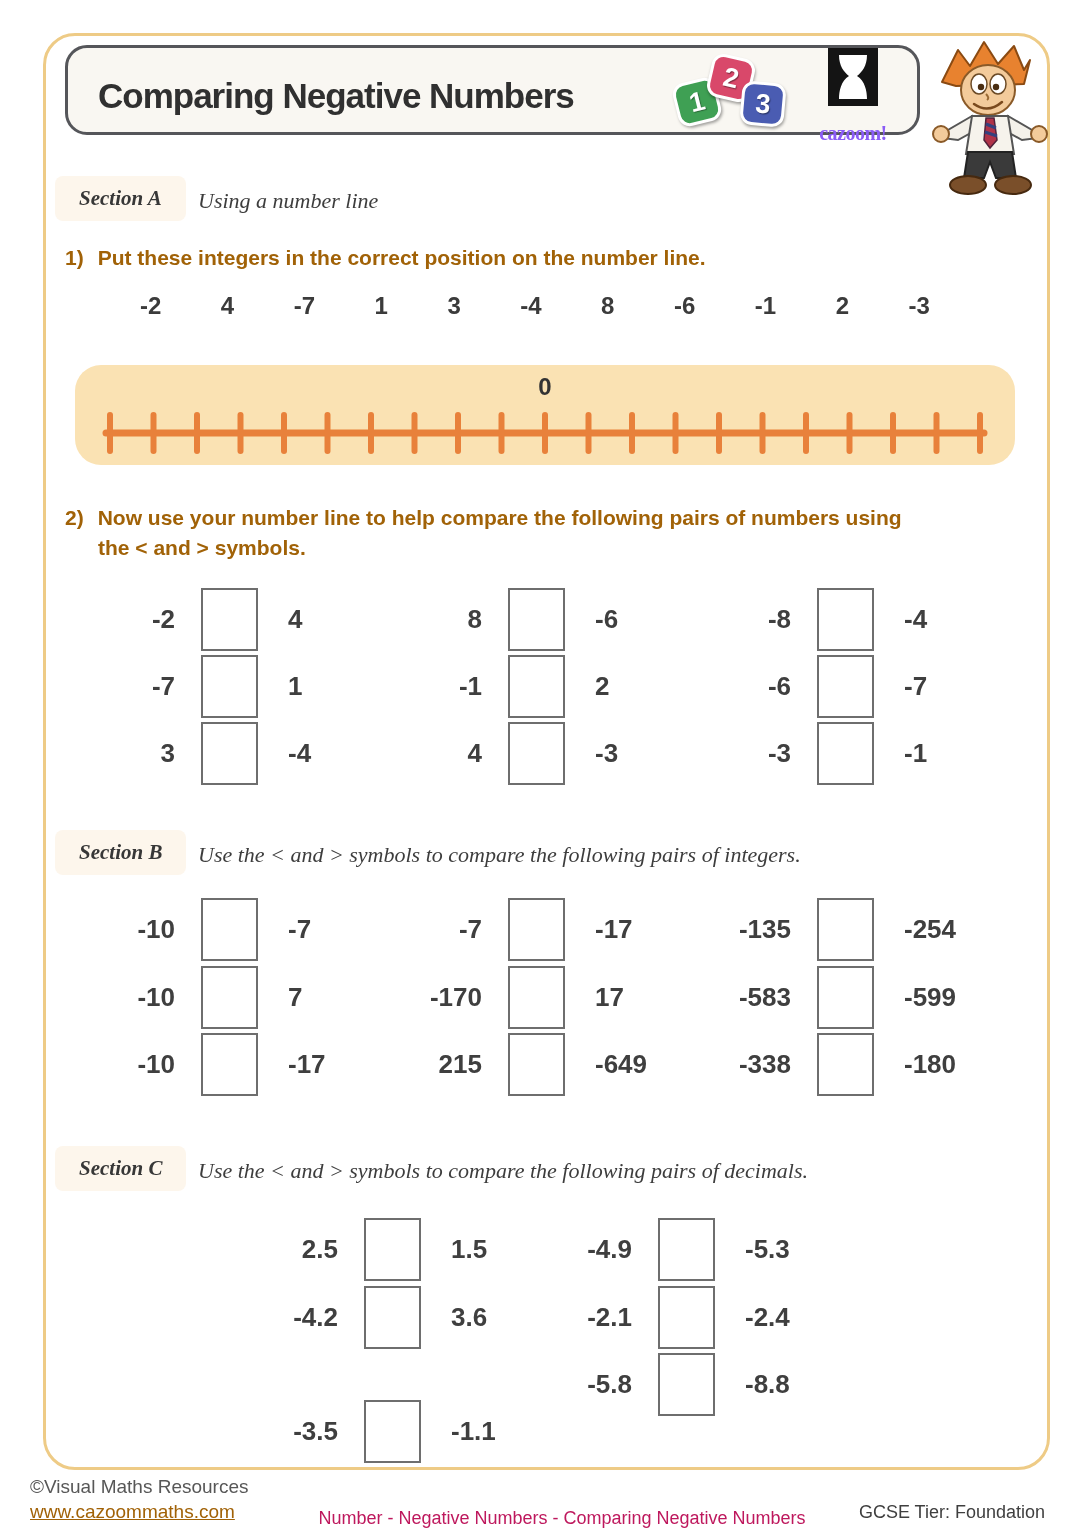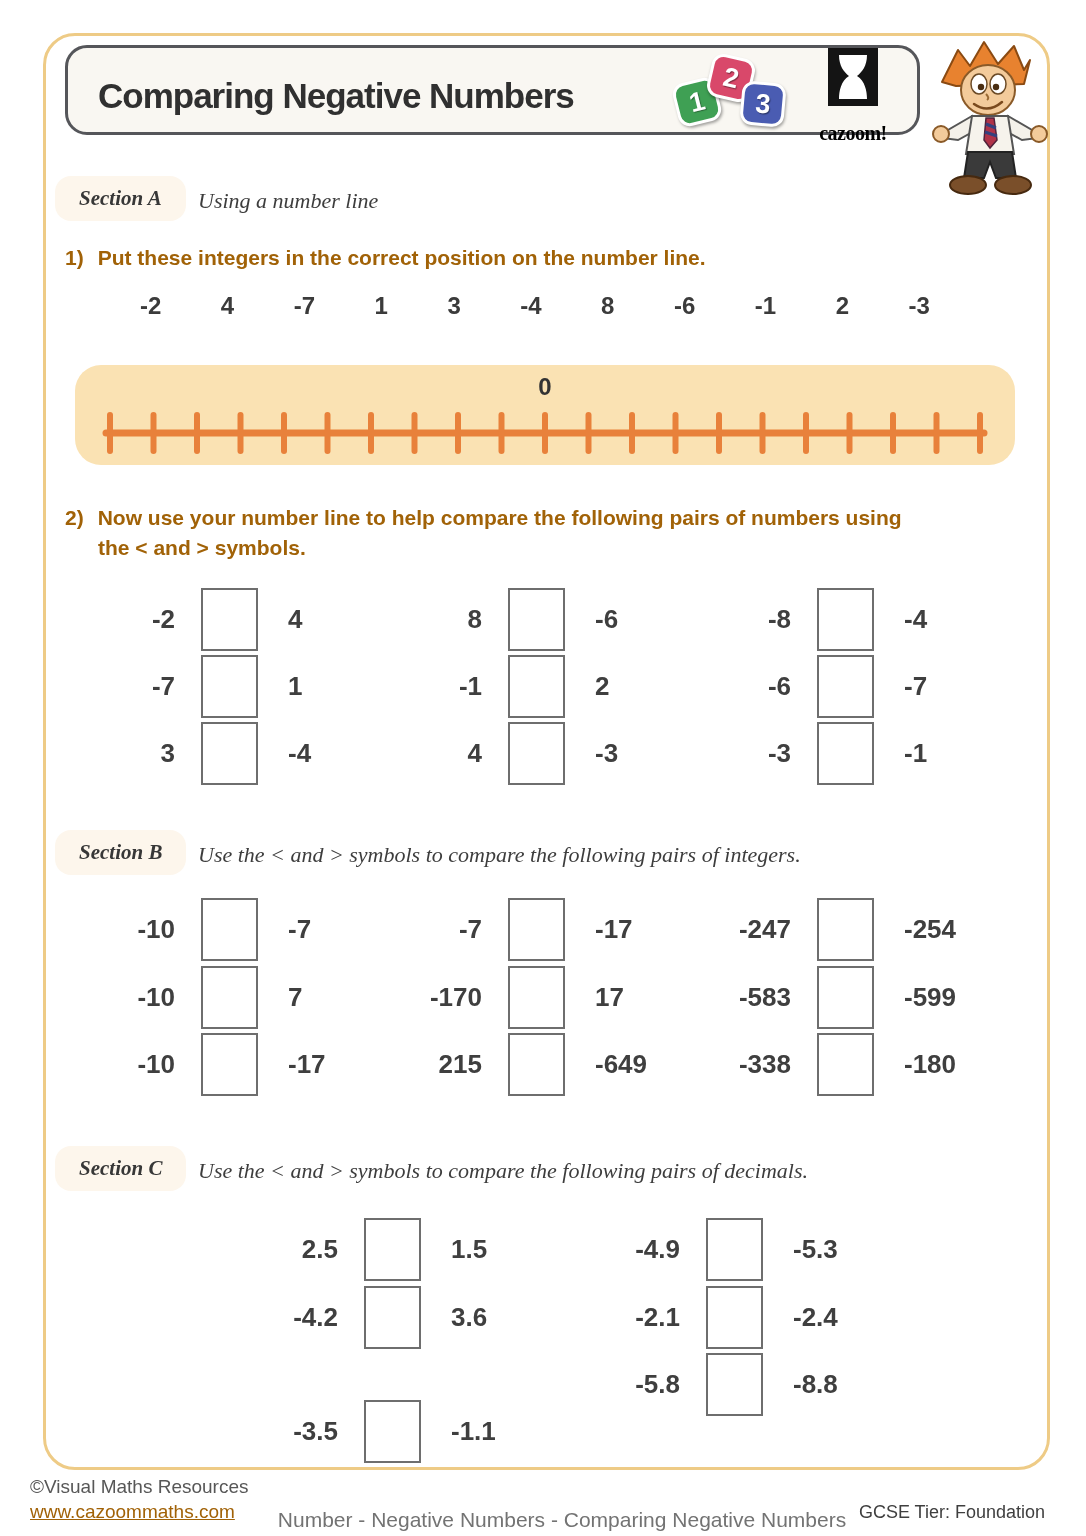--- a/index.html
+++ b/index.html
@@ -16,51 +16,51 @@
   .lg{position:absolute;width:44px;height:44px;border-radius:12px;border:3px solid #fff;
         box-shadow:1px 2px 3px rgba(0,0,0,.35);color:#fff;font-size:27px;font-weight:bold;
         display:flex;align-items:center;justify-content:center;box-sizing:border-box;
         text-shadow:1px 1px 1px rgba(0,0,0,.4);}
   .lg1{left:0;top:24px;transform:rotate(-14deg);}
   .lg2{left:34px;top:0;transform:rotate(13deg);}
   .lg3{left:66px;top:26px;transform:rotate(5deg);}
   .cz{width:88px;text-align:center;flex:none;}
   .cz-box{width:50px;height:58px;background:#141414;margin:0 auto;display:flex;
         align-items:center;justify-content:center;}
-  .cz-text{font-family:"Liberation Serif",serif;font-weight:bold;font-size:20px;color:#000000;
+  .cz-text{font-family:"Liberation Serif",serif;font-weight:bold;font-size:20px;color:#8b5cf6;
         margin-top:16px;letter-spacing:-0.5px;}
   
-  .sec-label{position:absolute;left:55px;background:#fdf6ec;border-radius:16px;padding:10px 24px;
+  .sec-label{position:absolute;left:55px;background:#fdf6ec;border-radius:8px;padding:10px 24px;
         font-family:"Liberation Serif",serif;font-style:italic;font-weight:bold;font-size:21px;color:#373737;}
   .sec-desc{position:absolute;left:198px;font-family:"Liberation Serif",serif;font-style:italic;
         font-size:22px;color:#3d3d3d;}
   
   .q-text{position:absolute;font-size:21px;font-weight:bold;color:#a16207;}
   .q-num{display:inline-block;margin-right:14px;}
   
   .ints{position:absolute;left:140px;top:292px;width:790px;display:flex;justify-content:space-between;
         font-size:24px;font-weight:bold;color:#3b3b3b;}
   
   .strip{position:absolute;left:75px;top:365px;width:940px;height:100px;border-radius:26px;}
   .zero{position:absolute;left:0;right:0;top:8px;text-align:center;font-size:24px;font-weight:bold;color:#333;}
   .strip svg{position:absolute;left:0;top:0;}
   
   .pair{position:absolute;display:flex;align-items:center;height:63px;}
   .num{width:90px;font-size:26px;font-weight:bold;color:#3f3f3f;}
   .num.l{text-align:right;margin-right:26px;}
   .num.r{text-align:left;margin-left:30px;}
   .box{width:57px;height:63px;border:2px solid #6e6e6e;background:#fff;box-sizing:border-box;flex:none;}
   .c1{left:85px;} .c2{left:392px;} .c3{left:701px;}
-  .cc1{left:248px;justify-content:space-between;} .cc2{left:590px;}
+  .cc1{left:248px;justify-content:space-between;} .cc2{left:542px;}
   
   .f-copy{position:absolute;left:30px;top:1476px;font-size:19px;color:#575757;}
   .f-link{position:absolute;left:30px;top:1501px;font-size:19px;color:#a16207;
         text-decoration:underline;cursor:pointer;}
   .f-crumb{position:absolute;left:562px;top:1508px;transform:translateX(-50%);white-space:nowrap;
-        font-size:21px;color:#737373;}
+        font-size:18px;color:#be185d;}
   .f-tier{position:absolute;right:41px;top:1502px;font-size:18px;color:#3f3f3f;}
   .character{position:absolute;left:918px;top:38px;}
 </style>
 </head>
 <body>
 
 <div class="page">
   <div class="page-border"></div>
 
   <div class="header-box">
@@ -214,21 +214,21 @@
       <span class="num l">-10</span>
       <span class="box"></span>
       <span class="num r">-7</span>
     </div>
   <div class="pair c2" style="top:898px">
       <span class="num l">-7</span>
       <span class="box"></span>
       <span class="num r">-17</span>
     </div>
   <div class="pair c3" style="top:898px">
-      <span class="num l">-247</span>
+      <span class="num l">-135</span>
       <span class="box"></span>
       <span class="num r">-254</span>
     </div>
   <div class="pair c1" style="top:966px">
       <span class="num l">-10</span>
       <span class="box"></span>
       <span class="num r">7</span>
     </div>
   <div class="pair c2" style="top:966px">
       <span class="num l">-170</span>

